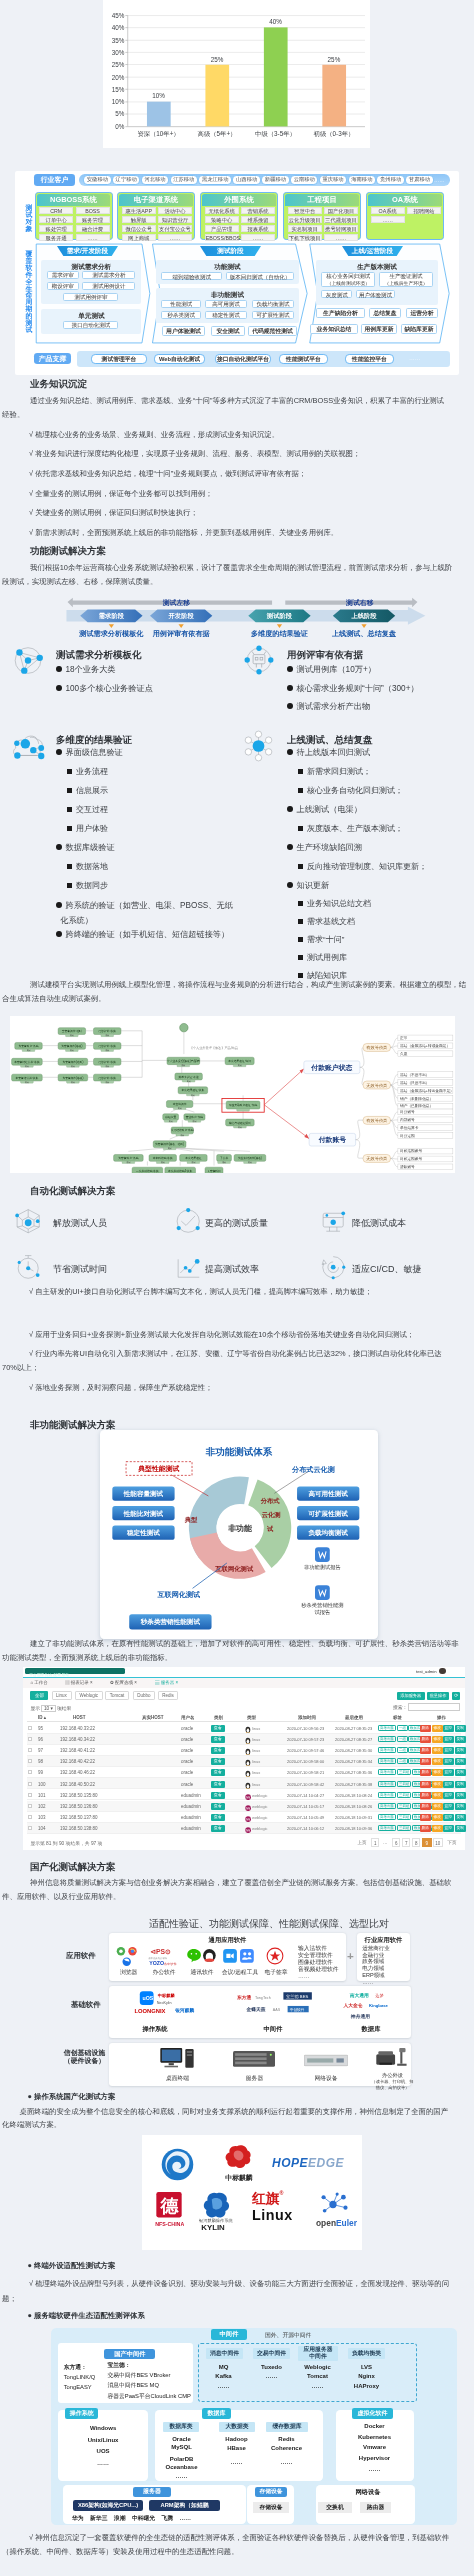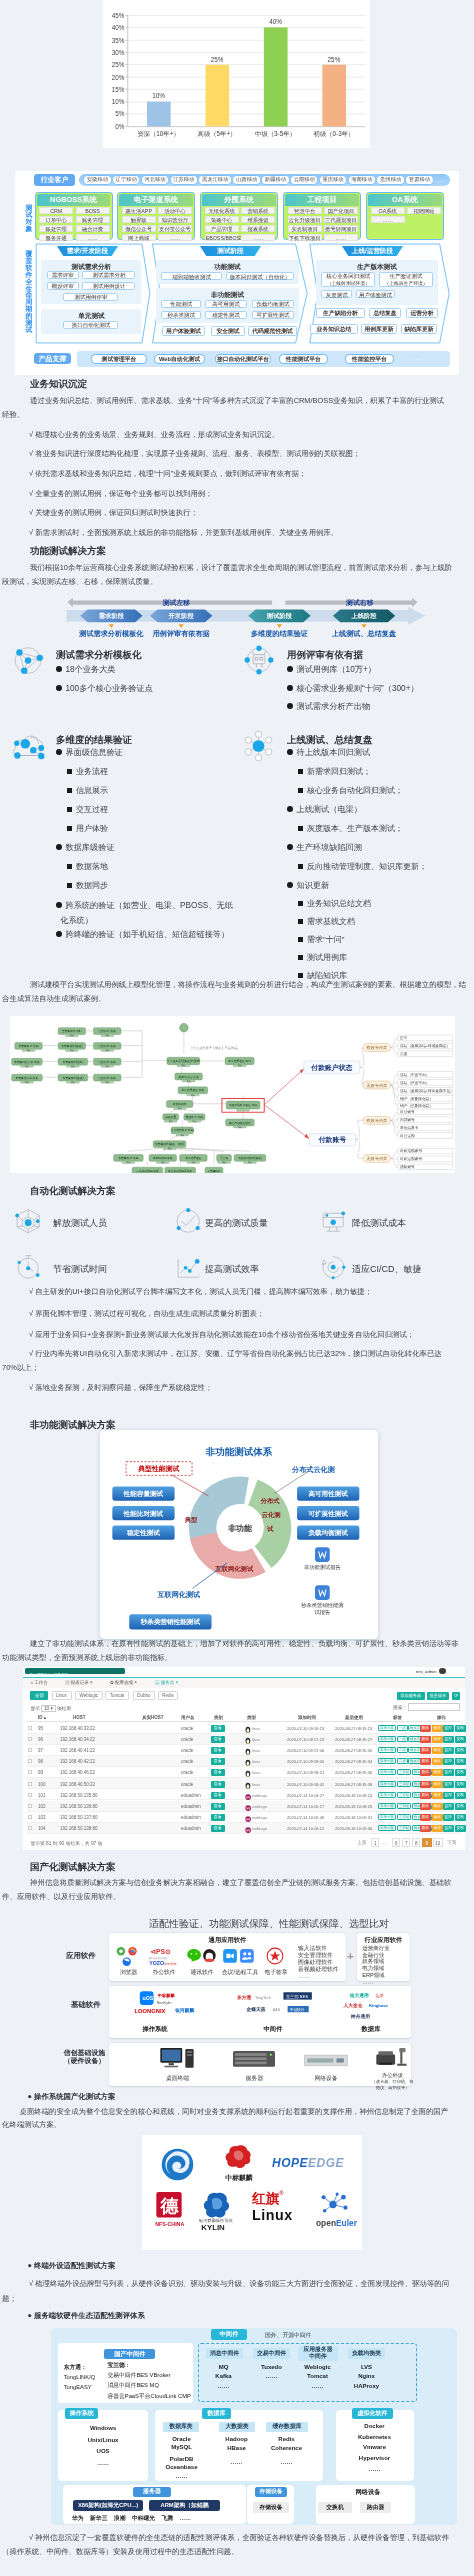--- a/index.html
+++ b/index.html
@@ -817,21 +817,20 @@
       </g>
       <g fill="#1ba6e8">
         <circle cx="25" cy="25" r="4.5"></circle>
         <circle cx="45" cy="25" r="3"></circle>
         <circle cx="25" cy="45" r="3"></circle>
       </g>
     </svg>
 <div class="feat" style="left:352px;top:1263px">适应CI/CD、敏捷</div>
 
 <div class="tick" style="top:1285px">√ 自主研发的UI+接口自动化测试平台脚本编写文本化，测试人员无门槛，提高脚本编写效率，助力敏捷；</div>
-<div class="tick" style="top:1307px">√ 界面化脚本管理，测试过程可视化，自动生成生成测试质量分析图表；</div>
 <div class="tick" style="top:1328px">√ 应用于业务回归+业务探测+新业务测试最大化发挥自动化测试效能在10余个移动省份落地关键业务自动化回归测试；</div>
 <div class="tick" style="top:1347px">√ 行业内率先将UI自动化引入新需求测试中，在江苏、安徽、辽宁等省份自动化案例占比已达32%，接口测试自动化转化率已达<br>70%以上；</div>
 <div class="tick" style="top:1381px">√ 落地业务探测，及时洞察问题，保障生产系统稳定性；</div>
 
 <div class="h2" style="top:1419px">非功能测试解决方案</div>
 
 <div class="abs" style="left:100px;top:1430px;width:278px;height:209px;background:#fff;border-radius:4.2px;box-shadow:0 1.1px 4.2px rgba(120,140,160,.35)">
 <svg width="278" height="209" xmlns="http://www.w3.org/2000/svg" viewBox="0 0 526 396">
   <defs>
     <linearGradient id="bb" x1="0" y1="0" x2="0" y2="1">

